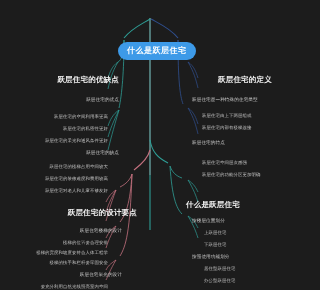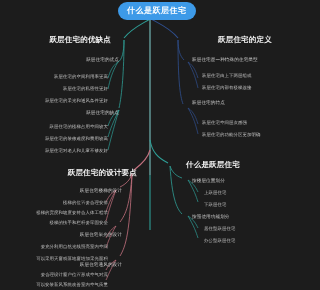--- a/index.html
+++ b/index.html
@@ -6,21 +6,21 @@
   html,body { background:#1c1c1c; }
   body {
     width:300px; height:290px;
     position:relative; overflow:hidden;
     font-family:"Liberation Sans","DejaVu Sans",sans-serif;
     background:#1c1c1c;
   }
   #canvas { position:absolute; inset:0; width:300px; height:290px; }
   svg.links { position:absolute; left:0; top:0; width:300px; height:290px; pointer-events:none; }
 
-  .node { position:absolute; white-space:nowrap; color:#dcdcdc; }
+  .node { position:absolute; white-space:nowrap; color:#dcdcdc;margin-top:40px; }
 
   .root {
     left:118px; top:2px;
     background:#3d9ae8;
     color:#ffffff;
     font-size:8px; font-weight:bold;
     padding:3px 9px 4px 9px;
     border-radius:9px;
     letter-spacing:0.5px;
     text-align:center;
@@ -79,21 +79,21 @@
     <path d="M132,174 C130,204 126,214 120,222" stroke="#c4717f" stroke-width="0.8" fill="none"></path>
     <path d="M116,226 C110,230 108,234 106,238" stroke="#c4717f" stroke-width="0.7" fill="none"></path>
     <path d="M116,226 C110,236 108,242 106,248" stroke="#c4717f" stroke-width="0.7" fill="none"></path>
     <path d="M132,174 C130,232 126,246 120,256" stroke="#c4717f" stroke-width="0.8" fill="none"></path>
     <path d="M116,260 C110,264 108,266 106,270" stroke="#c4717f" stroke-width="0.7" fill="none"></path>
     <path d="M116,260 C110,270 108,276 106,280" stroke="#c4717f" stroke-width="0.7" fill="none"></path>
   </svg>
 
   <div class="node root">什么是跃层住宅</div>
 
-  <div class="node h2 ra" style="right:189px; top:35px;text-align:right;">跃层住宅的优缺点</div>
+  <div class="node h2 ra" style="right:181px; top:35px;text-align:right;">跃层住宅的优缺点</div>
 
   <div class="node l3 ra" style="right:181px; top:57px;">跃层住宅的优点</div>
   <div class="node l4 ra" style="right:192px; top:74px;">跃层住宅的空间利用率更高</div>
   <div class="node l4 ra" style="right:192px; top:86px;">跃层住宅的私密性更好</div>
   <div class="node l4 ra" style="right:192px; top:98px;">跃层住宅的采光和通风条件更好</div>
 
   <div class="node l3 ra" style="right:181px; top:110px;">跃层住宅的缺点</div>
   <div class="node l4 ra" style="right:192px; top:124px;">跃层住宅的楼梯占用空间较大</div>
   <div class="node l4 ra" style="right:192px; top:136px;">跃层住宅的装修难度和费用较高</div>
   <div class="node l4 ra" style="right:192px; top:148px;">跃层住宅对老人和儿童不够友好</div>

